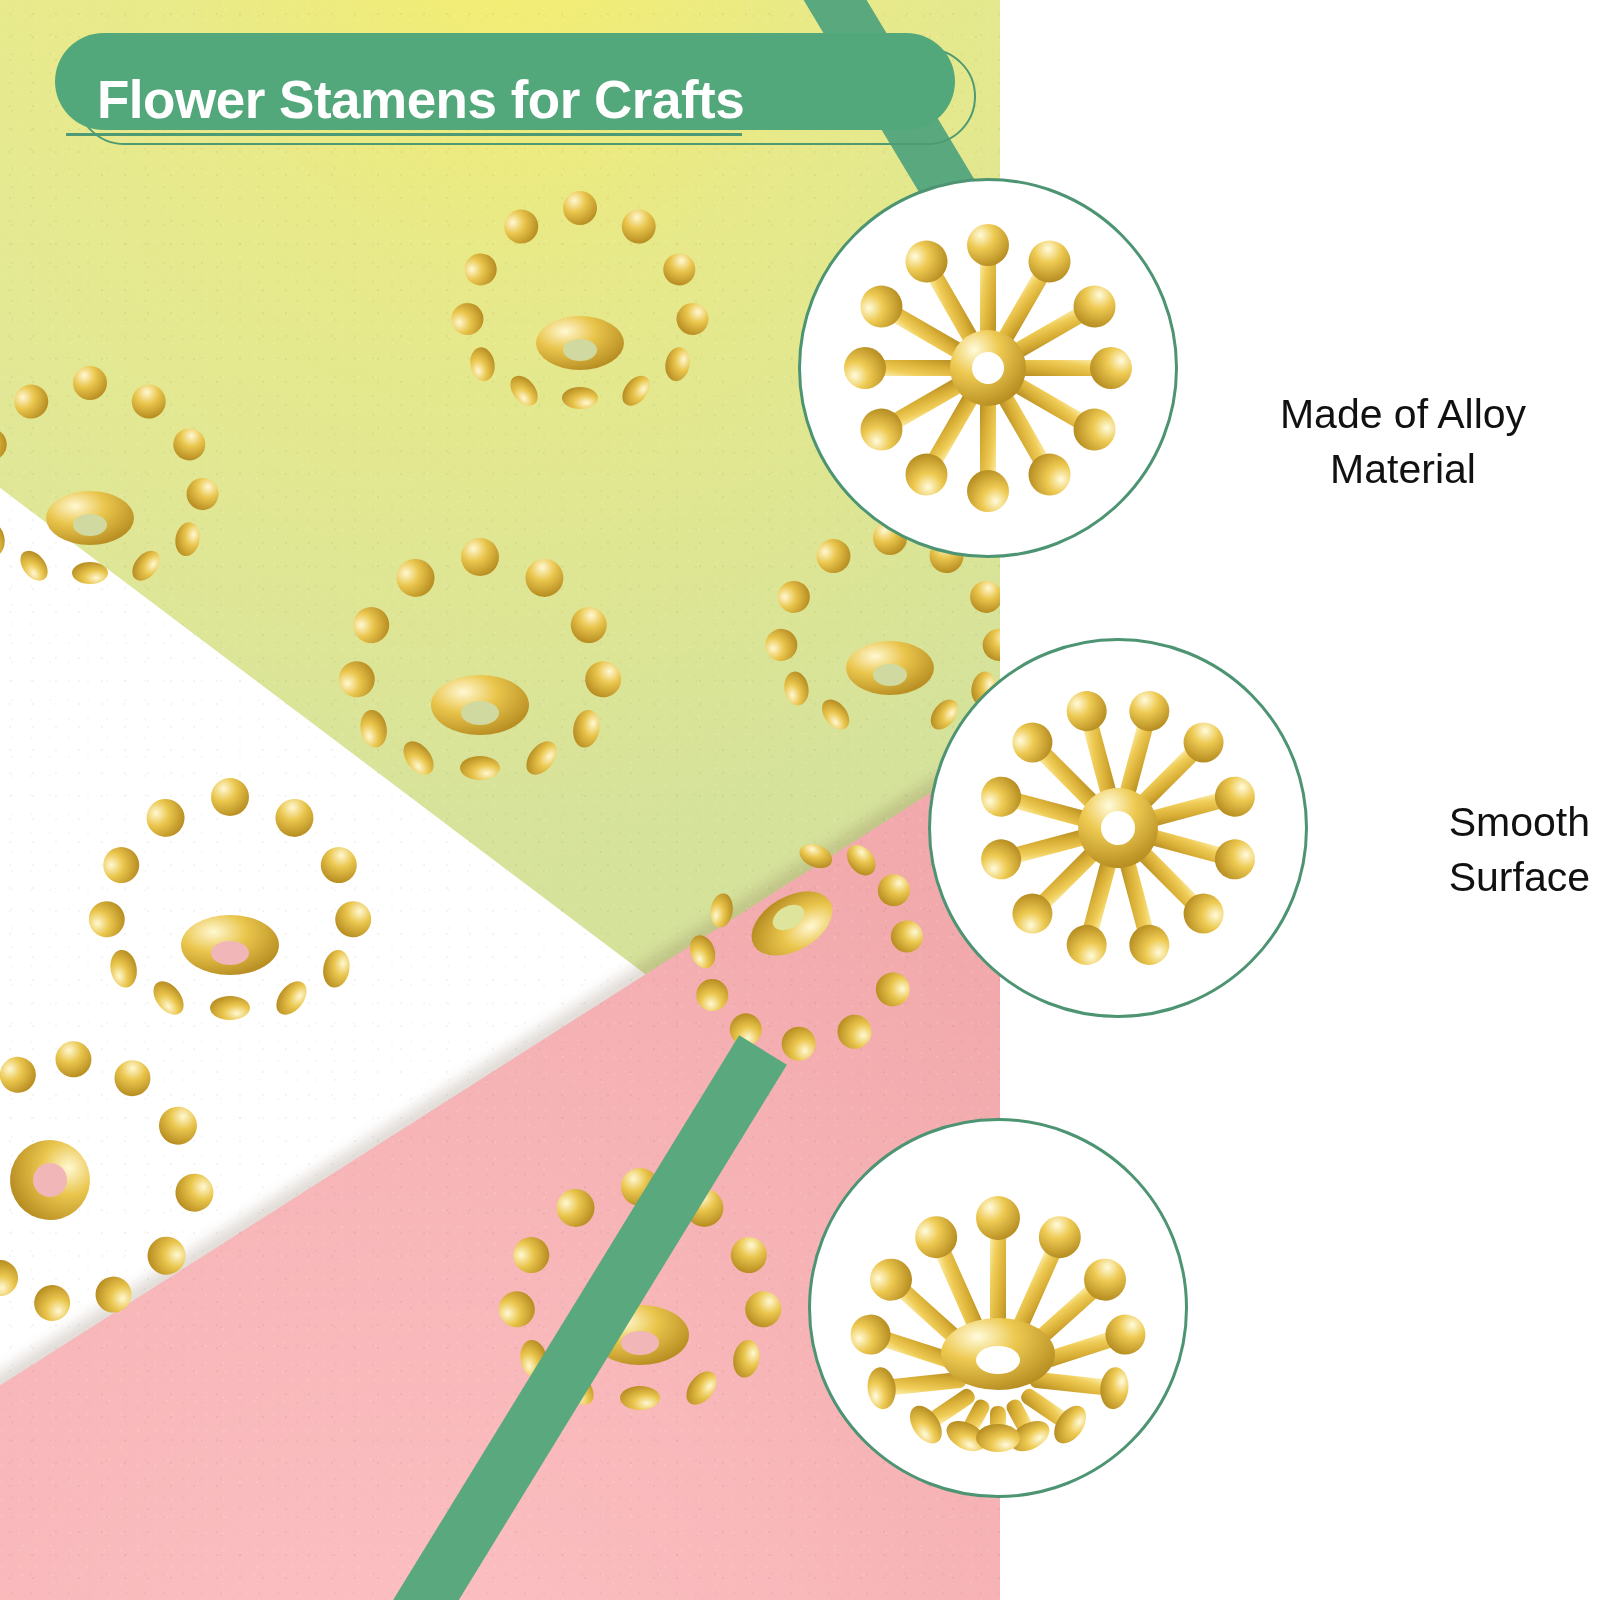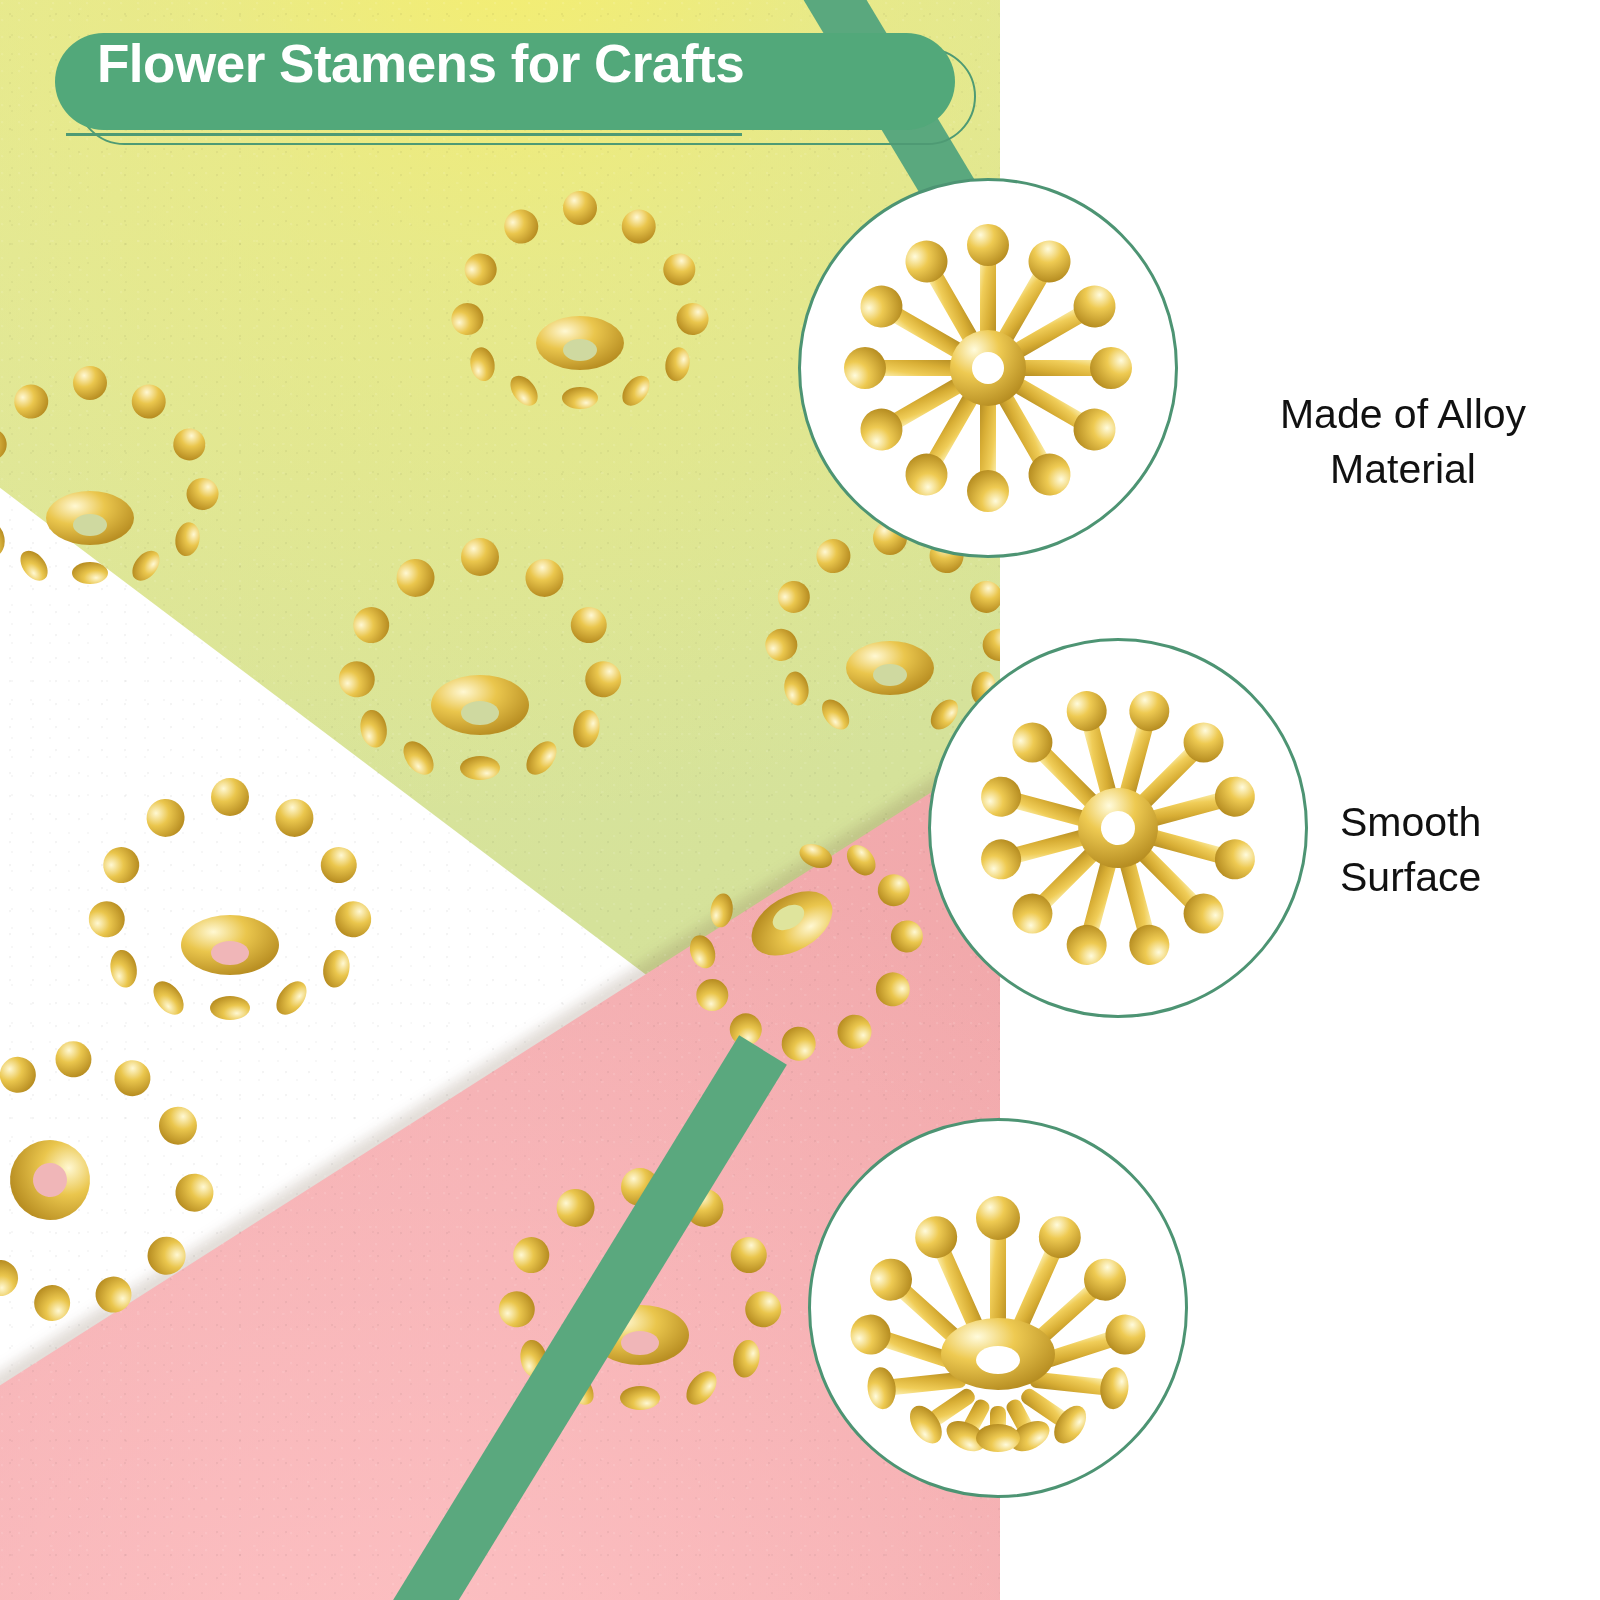--- a/index.html
+++ b/index.html
@@ -108,21 +108,21 @@
     box-sizing: border-box;
     background: transparent;
   }
   #banner {
     position: absolute;
     left: 55px; top: 33px;
     width: 900px; height: 97px;
     background: #52a87a;
     border-radius: 49px;
     display: flex;
-    align-items: flex-start;
+    align-items: flex-end;
     padding-left: 42px;
     box-sizing: border-box;
   }
   #banner-title {
     color: #ffffff;
     font-size: 53px;
     font-weight: bold;
     letter-spacing: -0.5px;
     white-space: nowrap;
     font-family: "Liberation Sans", sans-serif;
@@ -148,21 +148,21 @@
   }
   .callout-label {
     position: absolute;
     color: #111111;
     font-size: 41px;
     line-height: 1.35;
     font-family: "Liberation Sans", sans-serif;
     white-space: pre-line;
   }
   .lbl-center { text-align: center; }
-  .lbl-left   { text-align: left; }
+  .lbl-left   { text-align: right; }
 
   #circle-1 { left: 798px; top: 178px;  width: 380px; height: 380px; }
   #circle-2 { left: 928px; top: 638px;  width: 380px; height: 380px; }
   #circle-3 { left: 808px; top: 1118px; width: 380px; height: 380px; }
 
   #label-1 { left: 1218px; top: 343px;  width: 370px; margin-top: 44px; }
   #label-2 { left: 1340px; top: 795px;  width: 250px; }
   #label-3 { left: 1205px; top: 1263px; width: 380px; }
 </style>
 </head>

